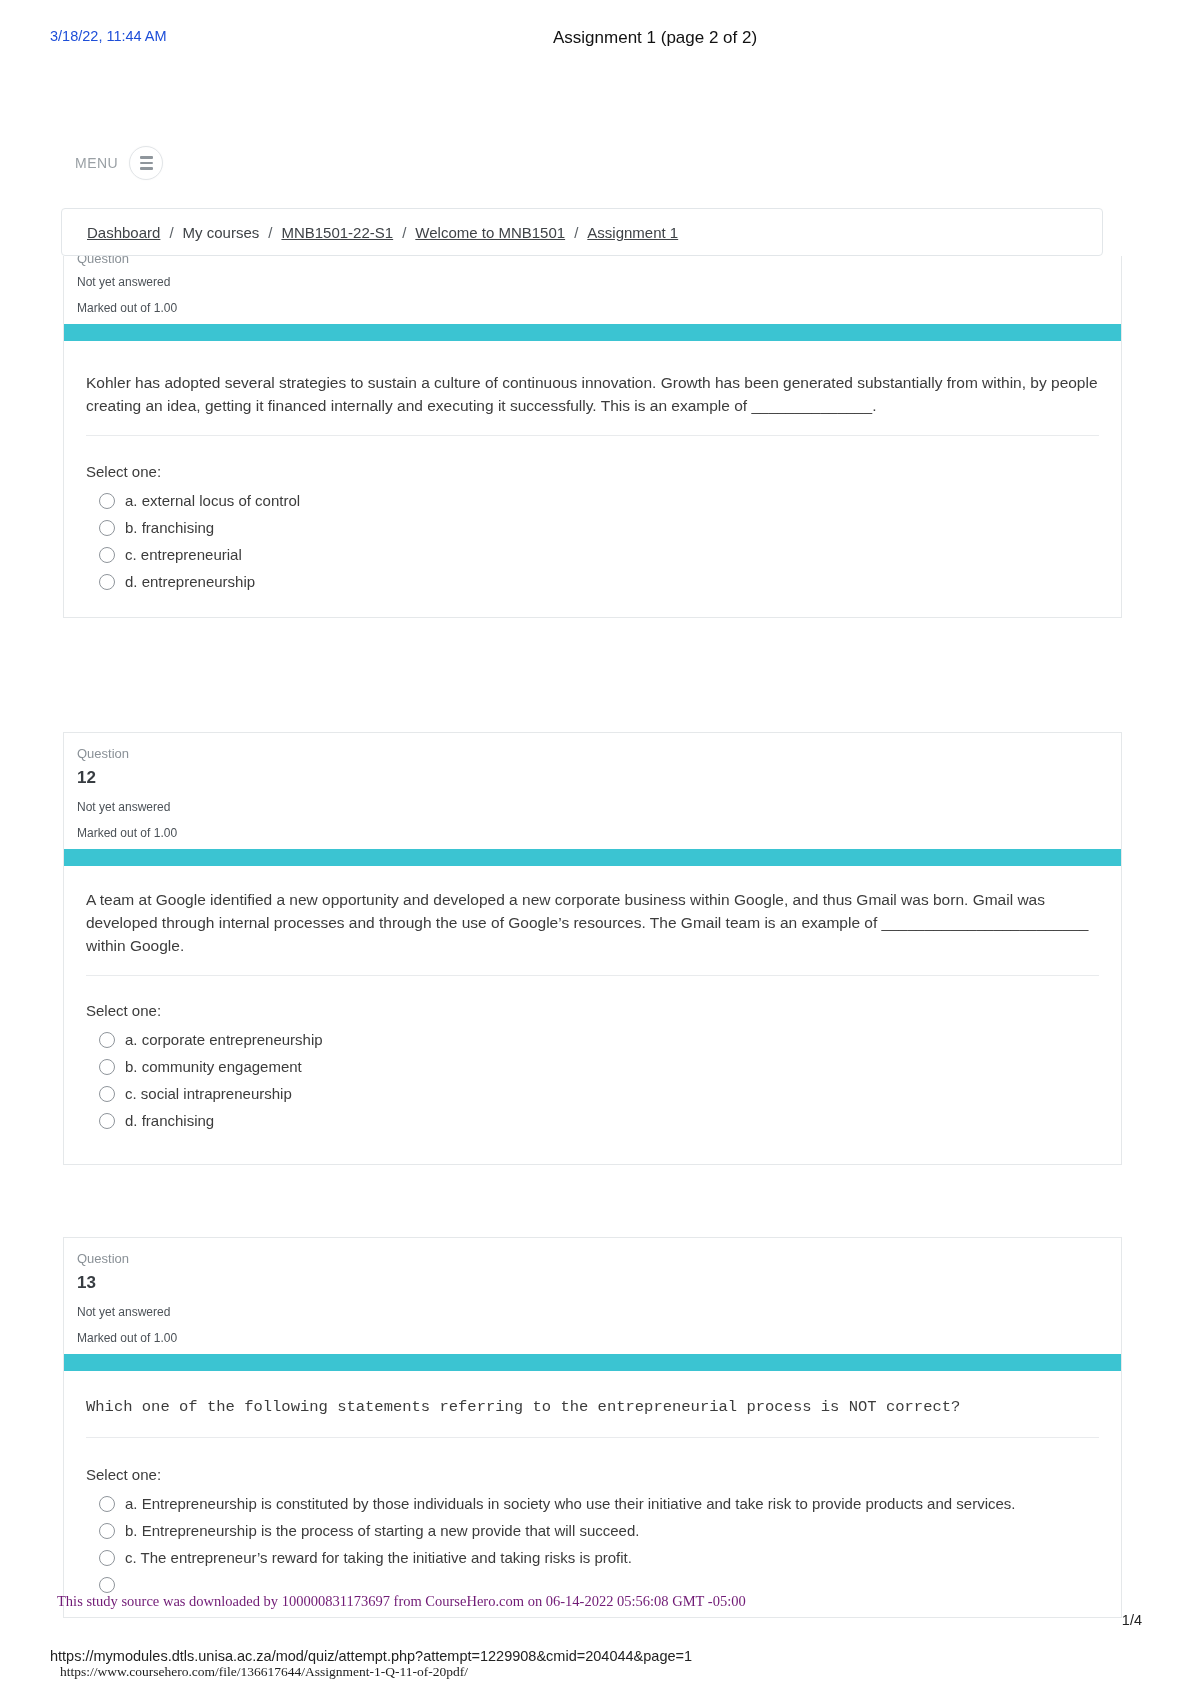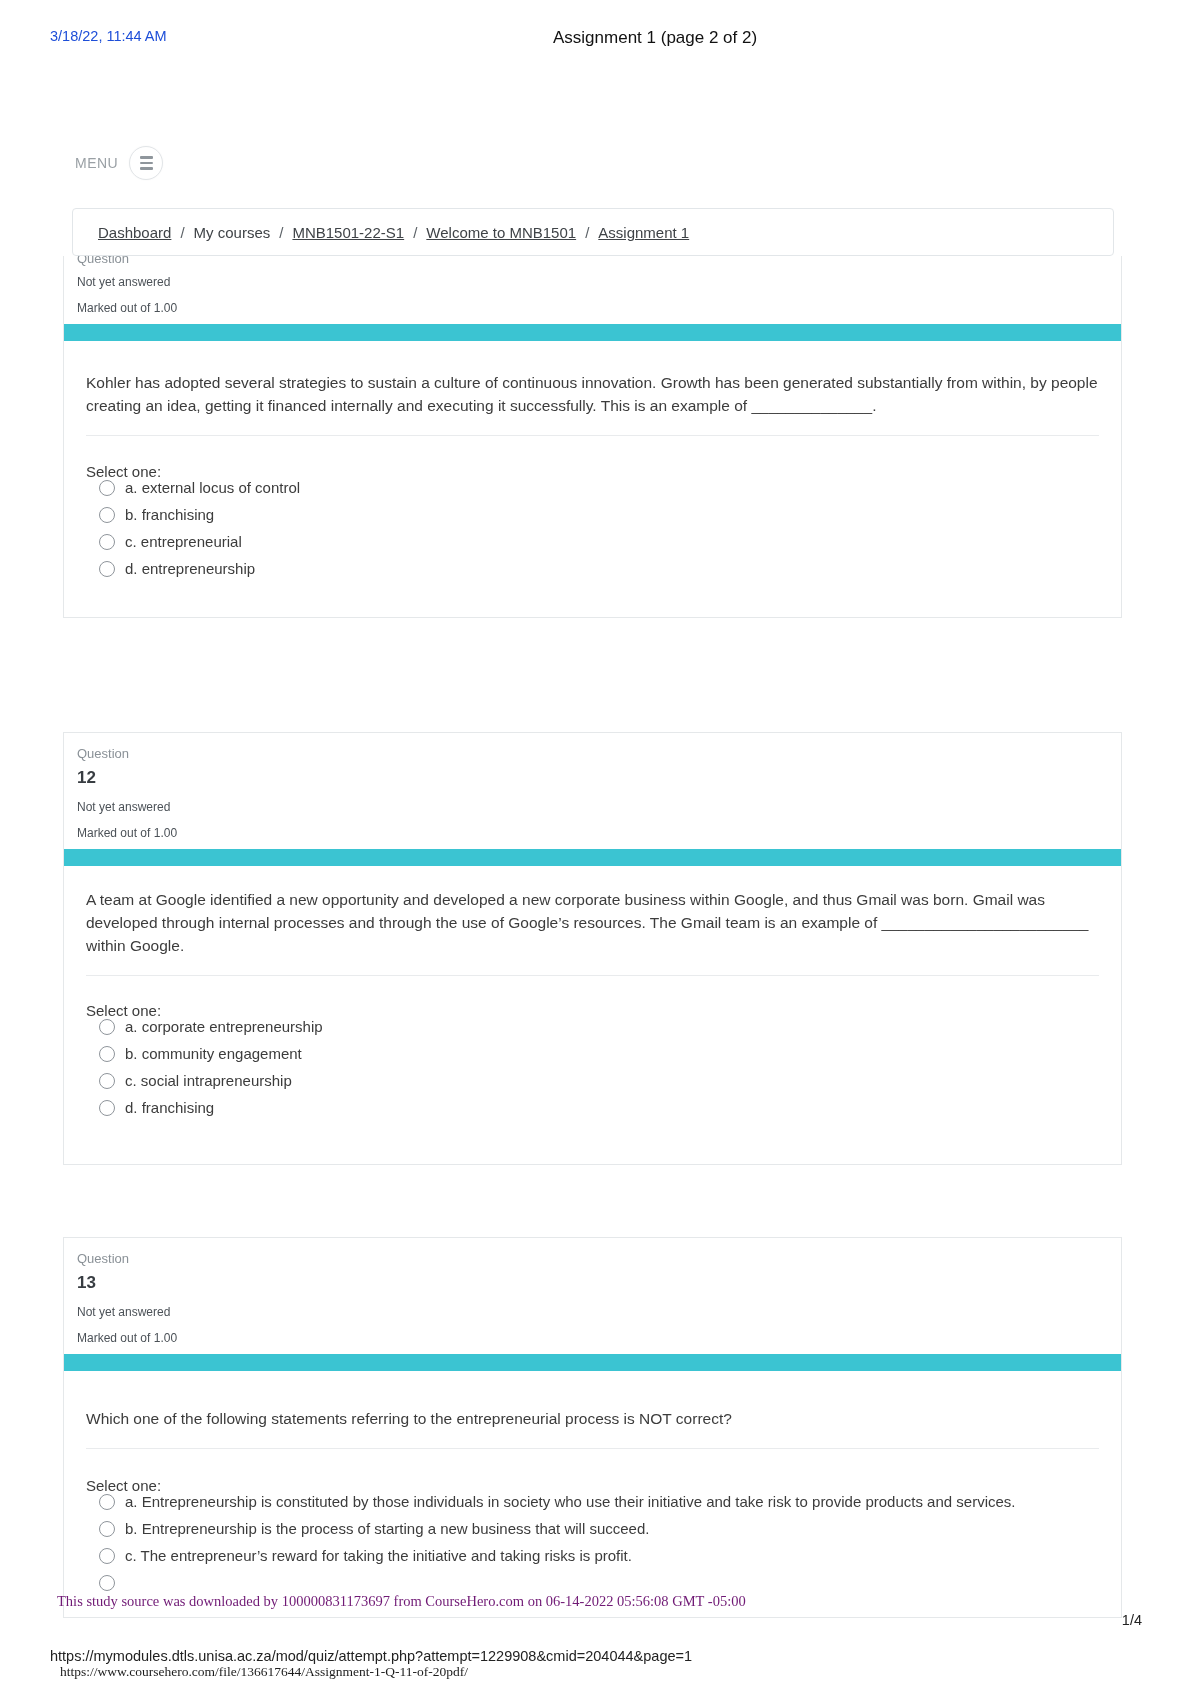--- a/index.html
+++ b/index.html
@@ -16,21 +16,21 @@
   .menu-wrap { position:absolute; top:146px; left:75px; display:flex; align-items:center; gap:11px; }
   .menu-label { font-size:14px; color:#9aa0a5; letter-spacing:.5px; }
   .menu-burger {
     width:34px; height:34px; border-radius:50%; border:1px solid #e2e5e8; background:#fff;
     display:flex; flex-direction:column; align-items:center; justify-content:center; gap:3px;
     box-shadow:0 0 2px rgba(0,0,0,.04); cursor:pointer;
   }
   .menu-burger i { display:block; width:13px; height:2.5px; background:#8f969c; border-radius:1px; }
   
   .breadcrumb-card {
-    position:absolute; top:208px; left:72px; width:1042px; height:48px;
+    position:absolute; top:208px; left:61px; width:1042px; height:48px;
     border:1px solid #e2e6e9; border-radius:4px; background:#fff; z-index:3;
     display:flex; align-items:center; padding:0 25px;
   }
   .breadcrumb { font-size:15px; color:#3f4347; white-space:nowrap; }
   .breadcrumb a { color:#3f4347; text-decoration:underline; cursor:pointer; }
   .breadcrumb .sep { color:#5b6166; padding:0 9px; }
   .breadcrumb .plain { text-decoration:none; }
   
   .qcard {
     position:absolute; left:63px; width:1059px; background:#fff;
@@ -43,33 +43,33 @@
   .q-number-row .qnum { font-size:17px; font-weight:bold; color:#383d42; }
   .clip-row { height:13px; overflow:hidden; }
   .clip-row .q-number-row { padding-top:0; position:relative; top:-5px; }
   .q-status { font-size:12px; color:#4b5157; margin-top:12px; }
   .q-status.first { margin-top:6px; }
   .teal-bar { height:17px; background:#3bc4d2; margin-top:9px; }
   .q-content { padding:0 22px; }
   .q-text { font-size:15.5px; line-height:23px; color:#3c3c3c; margin-top:30px; width:1014px; }
   .q-divider { border-top:1px solid #e9ebed; margin-top:18px; }
   .select-label { font-size:15px; color:#3c3c3c; margin-top:27px; }
-  .options { }
+  .options { margin-top:13px; }
   .option-row { display:flex; align-items:center; margin-bottom:11px; cursor:pointer; }
   .radio {
     flex:0 0 auto; width:16px; height:16px; border:1px solid #8f959b; border-radius:50%;
     background:#fff; margin:0 10px 0 13px;
   }
   .option-text { font-size:15px; color:#3c3c3c; line-height:16px; }
   
   #q11 { top:256px; height:362px; }
   #q12 { top:732px; height:433px; }
   #q13 { top:1237px; height:381px; }
   #q12 .q-text { margin-top:22px; }
-  #q13 .q-text { margin-top:36px; }
+  #q13 .q-text { margin-top:25px;font-family:Liberation Mono, monospace; }
   #q12 .select-label { margin-top:26px; }
   #q13 .select-label { margin-top:28px; }
   #q12 .option-row, #q13 .option-row { margin-bottom:11px; }
   
   .watermark {
     position:absolute; top:1593px; left:57px; z-index:4;
     font-family:"Liberation Serif", serif; font-size:14.5px; color:#701a75; background:transparent;
   }
   .footer-url { position:absolute; top:1648px; left:50px; font-size:14.5px; color:#222; }
   .footer-page { position:absolute; top:1612px; right:48px; font-size:14.5px; color:#222; }
@@ -185,21 +185,21 @@
     <div class="q-text">Which one of the following statements referring to the entrepreneurial process is NOT correct?</div>
     <div class="q-divider"></div>
     <div class="select-label">Select one:</div>
     <div class="options">
       <div class="option-row">
         <span class="radio"></span>
         <span class="option-text">a. Entrepreneurship is constituted by those individuals in society who use their initiative and take risk to provide products and services.</span>
       </div>
       <div class="option-row">
         <span class="radio"></span>
-        <span class="option-text">b. Entrepreneurship is the process of starting a new business that will succeed.</span>
+        <span class="option-text">b. Entrepreneurship is the process of starting a new provide that will succeed.</span>
       </div>
       <div class="option-row">
         <span class="radio"></span>
         <span class="option-text">c. The entrepreneur’s reward for taking the initiative and taking risks is profit.</span>
       </div>
       <div class="option-row">
         <span class="radio"></span>
       </div>
     </div>
   </div>

